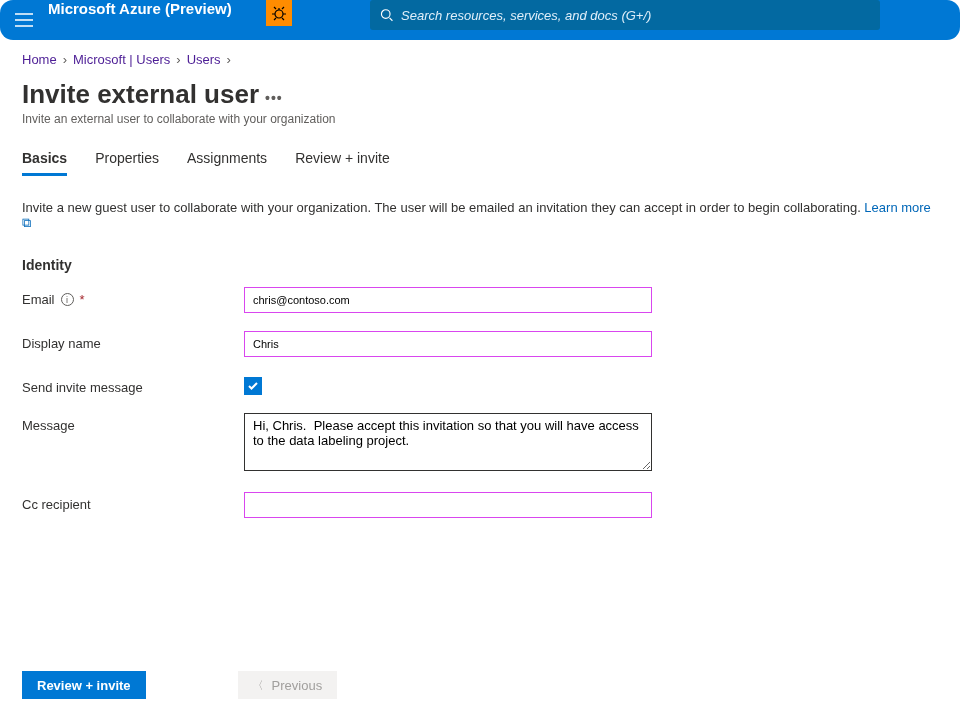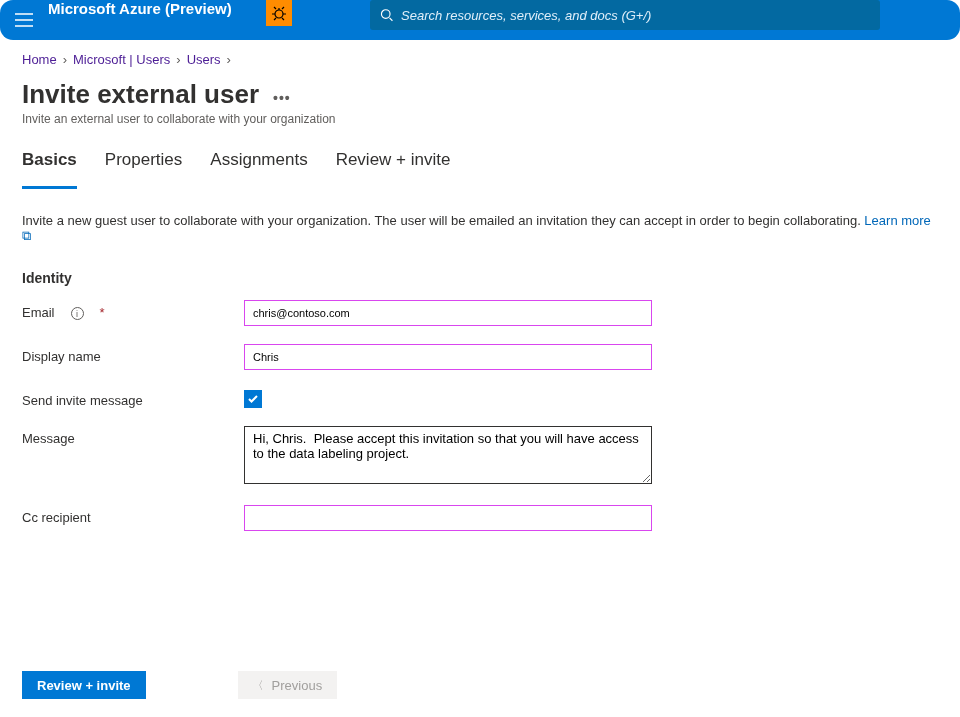--- a/index.html
+++ b/index.html
@@ -71,33 +71,33 @@
     padding: 12px 22px 8px;
     font-size: 13px;
     display: flex;
     align-items: center;
     gap: 6px;
   }
   .breadcrumb a { color: #4c1d95; text-decoration: none; cursor: pointer; }
   .breadcrumb .chev { color: #605e5c; }
   
   .page-head { padding: 4px 22px 6px; }
-  .page-title { font-size: 26px; font-weight: 600; display: flex; align-items: center; gap: 14px;}
+  .page-title { font-size: 26px; font-weight: 600; display: flex; align-items: center; gap: 6px;}
   .page-title .more { color: #605e5c; font-size: 14px; cursor: pointer; letter-spacing: 1px; margin-top:6px;}
   .page-subtitle { font-size: 12px; color: #605e5c; margin-top: 2px; }
   
   .tabs {
     display: flex;
     gap: 28px;
     padding: 18px 22px 0;
     border-bottom: none;
   }
   .tab {
-    font-size: 17px;
-    padding-bottom: 16px;
+    font-size: 14px;
+    padding-bottom: 7px;
     cursor: pointer;
     color: #323130;
   }
   .tab.active {
     font-weight: 600;
     border-bottom: 3px solid #0078d4;
   }
   
   .body {
     padding: 24px 22px 0;
@@ -113,22 +113,22 @@
   }
   .form-row {
     display: flex;
     align-items: flex-start;
     margin-bottom: 18px;
   }
   .form-label {
     width: 222px;
     font-size: 13px;
     display: flex;
-    align-items: flex-end;
-    gap: 16px;
+    align-items: center;
+    gap: 6px;
     padding-top: 5px;
   }
   .req { color: #a4262c; }
   .info-icon {
     width: 13px; height: 13px;
     border: 1px solid #605e5c;
     border-radius: 50%;
     display: inline-flex;
     align-items: center; justify-content: center;
     font-size: 9px; color:#605e5c;

